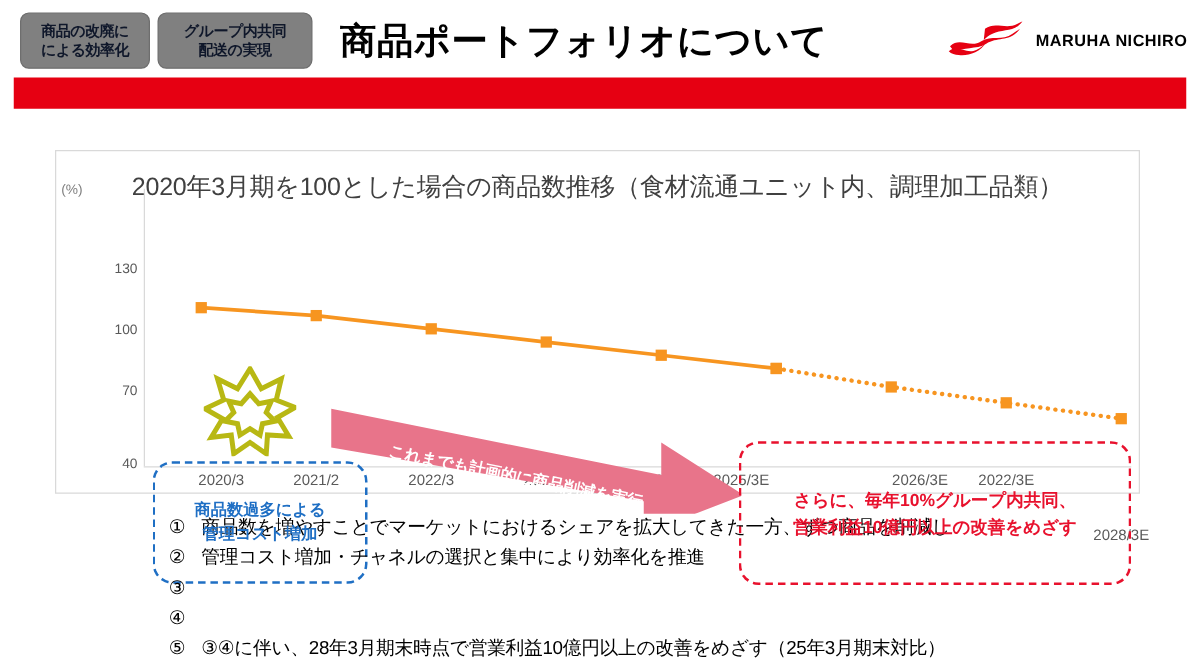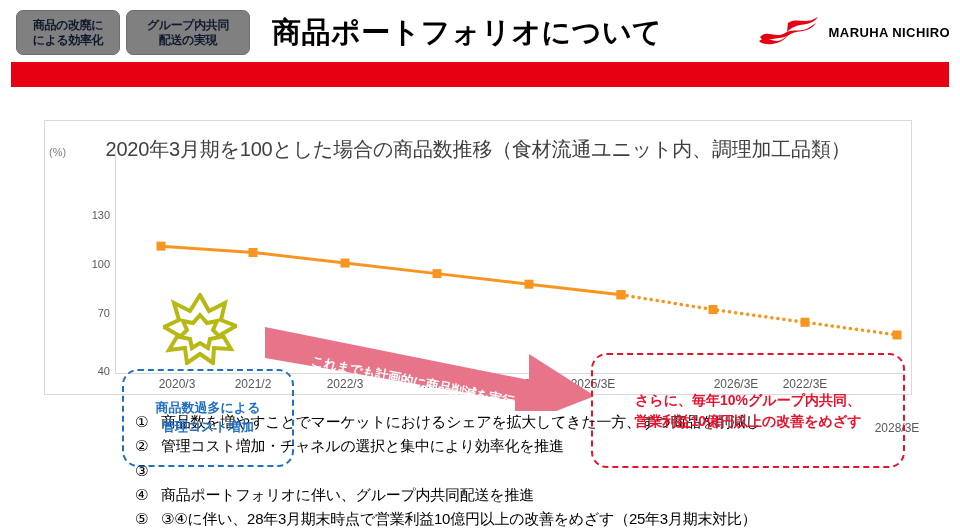--- a/index.html
+++ b/index.html
@@ -214,21 +214,20 @@
       </div>
       <div class="bullet-row">
         <span class="bullet-num">②</span>
         <span class="bullet-text">管理コスト増加・チャネルの選択と集中により効率化を推進</span>
       </div>
       <div class="bullet-row">
         <span class="bullet-num">③</span>
       </div>
       <div class="bullet-row">
         <span class="bullet-num">④</span>
-        <span class="bullet-text">商品ポートフォリオに伴い、グループ内共同配送を推進</span>
       </div>
       <div class="bullet-row">
         <span class="bullet-num">⑤</span>
         <span class="bullet-text">③④に伴い、28年3月期末時点で営業利益10億円以上の改善をめざす（25年3月期末対比）</span>
       </div>
     </div>
 
 </div>
 
 </body></html>

